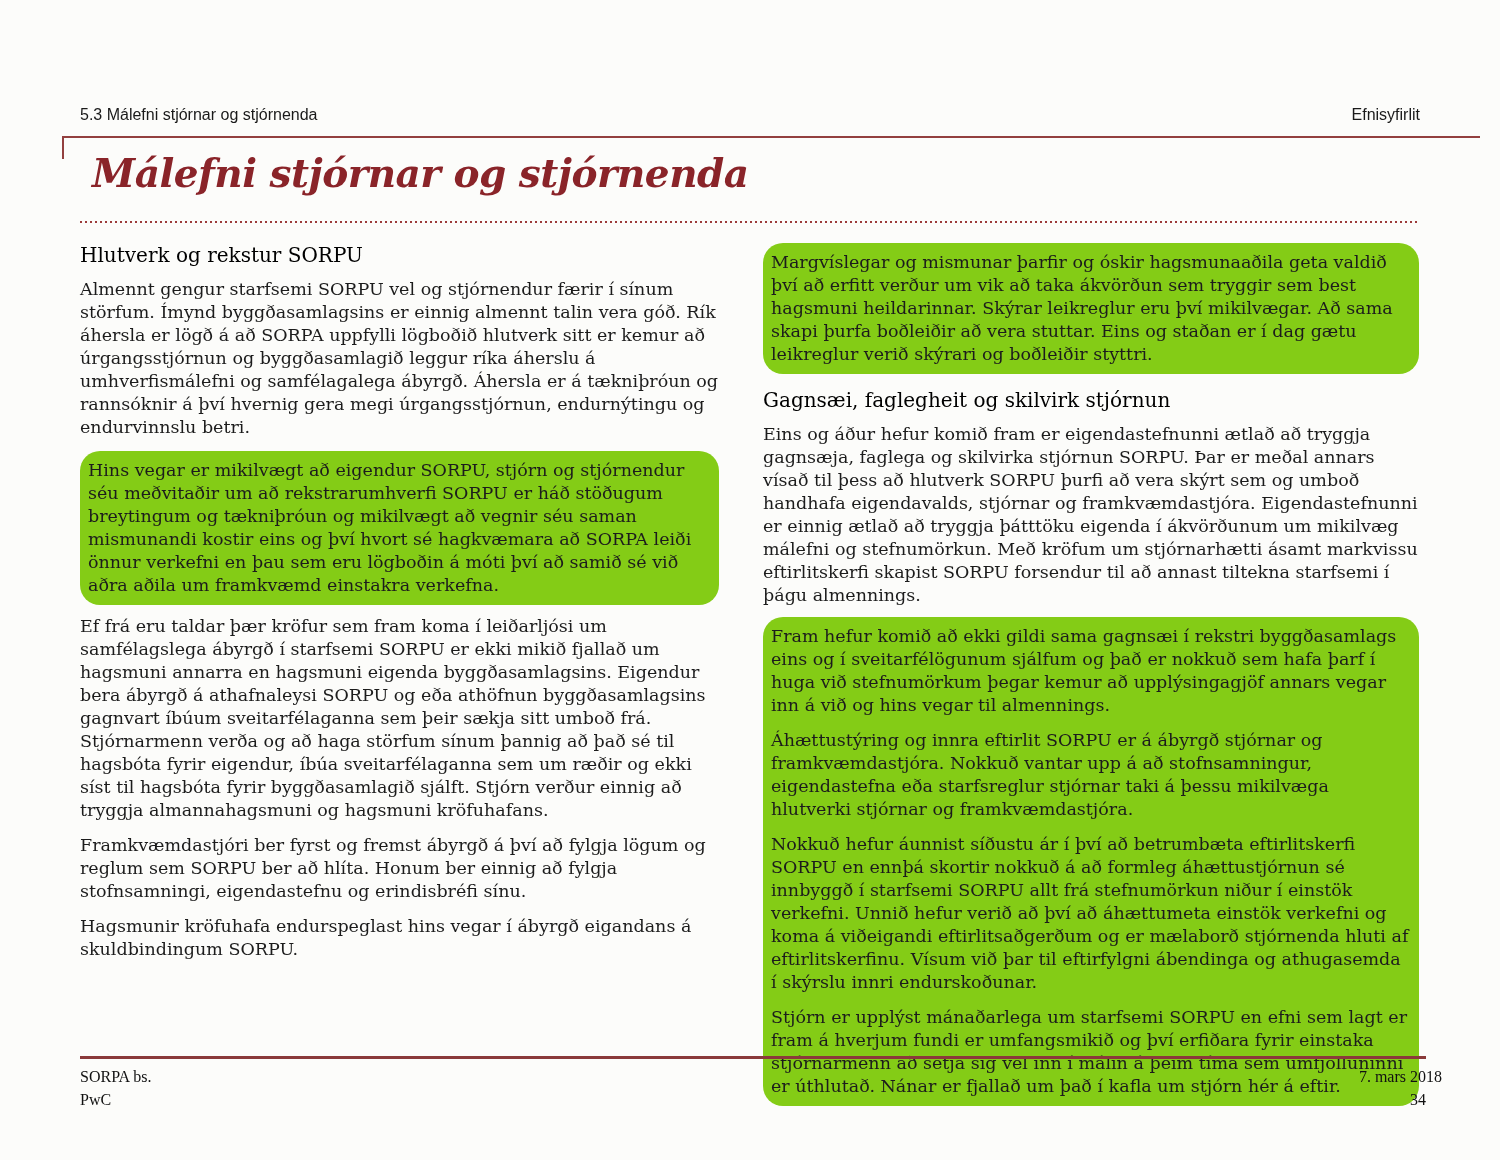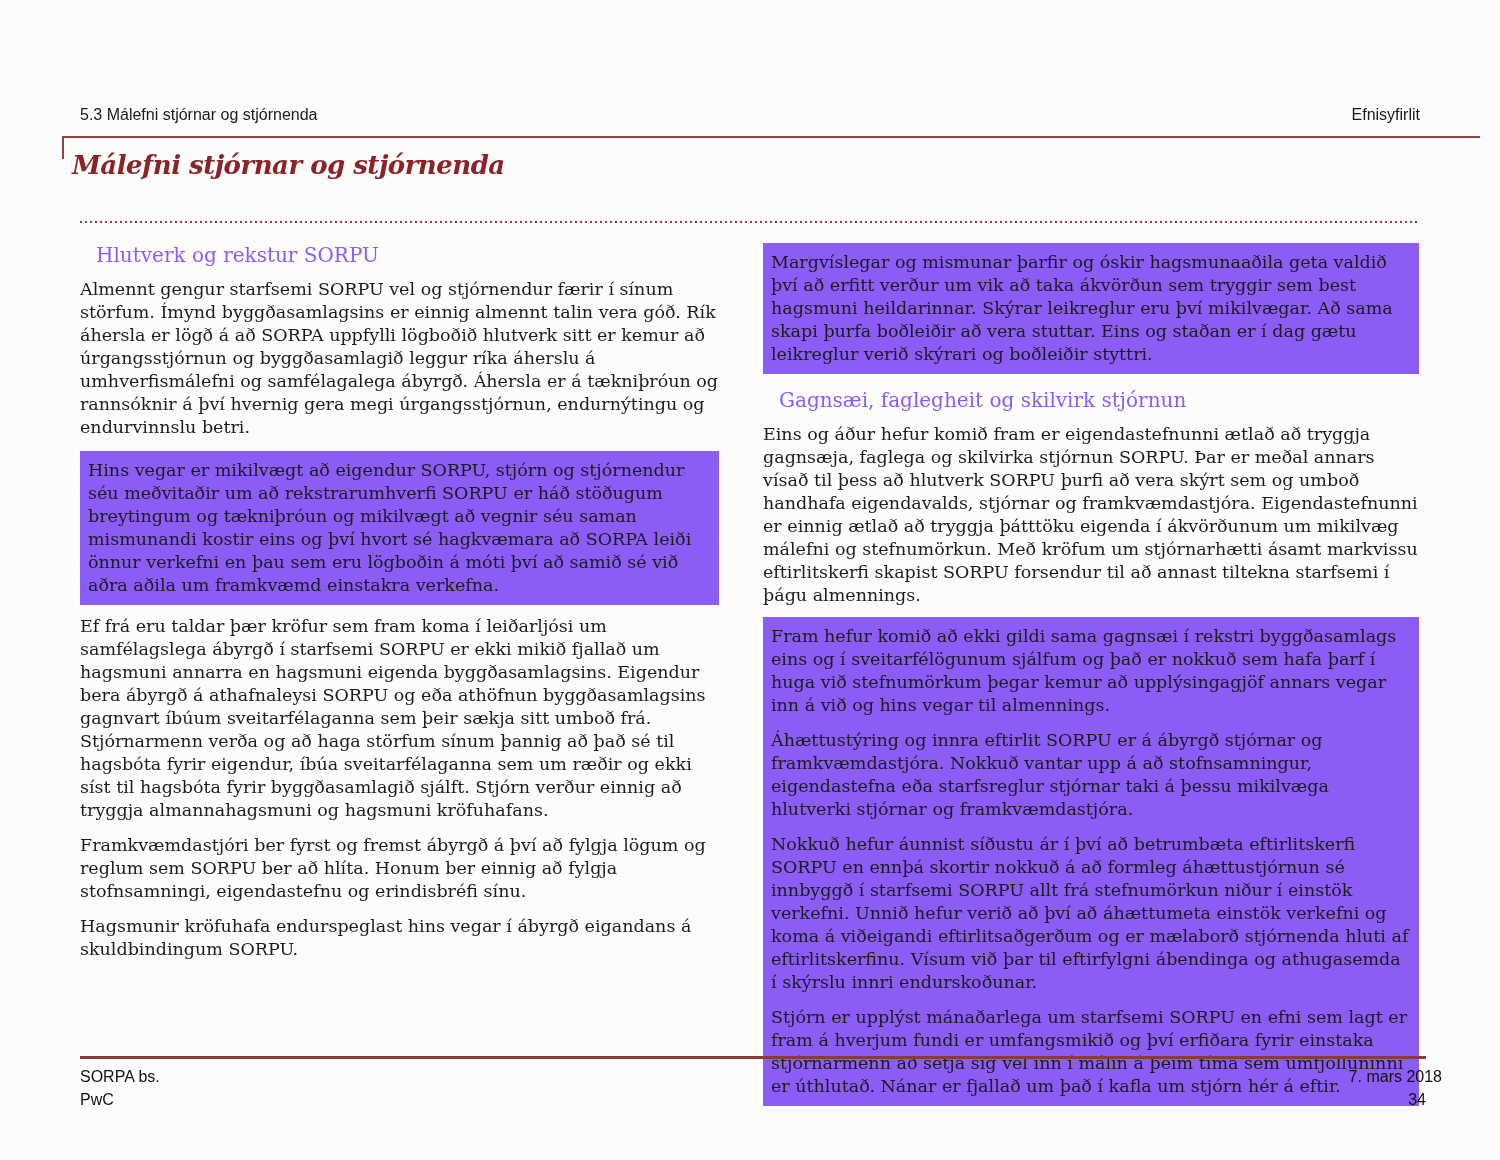--- a/index.html
+++ b/index.html
@@ -17,51 +17,52 @@
     font-family:"Liberation Sans", sans-serif;
     font-size:16px;color:#1a1a1a;
   }
   .hdr-rule{
     left:62px;top:136px;width:1418px;height:2px;background:#93403f;
   }
   .hdr-tick{
     left:62px;top:136px;width:2px;height:23px;background:#93403f;
   }
   .page-title{
-    left:72px;top:150px;width:900px;
-    font-size:26px;font-weight:bold;font-style:italic;
+    left:92px;top:150px;width:900px;
+    font-size:39px;font-weight:bold;font-style:italic;
     color:#8a2429;letter-spacing:-0.5px;
   }
   .dotted-rule{
     left:80px;top:221px;width:1340px;height:2px;
     background-image:repeating-linear-gradient(to right,#9c3a3a 0 2px,transparent 2px 5px);
   }
   
   .col{position:absolute;top:243px;font-size:17.5px;line-height:23px;}
   .col-left{left:80px;width:641px;}
   .col-right{left:763px;width:658px;}
   h3.sec{
-    font-size:20px;font-weight:normal;color:#8b5cf6;
-    margin:0 0 11px 16px;line-height:24px;
+    font-size:20px;font-weight:normal;color:#000000;
+    margin:0 0 11px 0;line-height:24px;
   }
   h3.sec.spaced{margin-top:30px;}
   p.body{margin:0 0 12px 0;}
   .hl-box{
-    background:#8b5cf6;
+    background:#84cc16;
     padding:8px 10px 8px 8px;
     margin:0 2px 10px 0;
+    border-radius:20px;
   }
   .hl-box p.body:last-child{margin-bottom:0;}
   .mt-box{margin-top:-2px;}
   
   .ftr-rule{
     left:80px;top:1056px;width:1346px;height:3px;background:#8a3a3a;
   }
   .ftr-text{
-    font-family:Liberation Sans, sans-serif;
+    font-family:Liberation Serif, serif;
     font-size:16px;color:#111;
   }
 </style>
 </head>
 <body>
 
 <div class="abs hdr-text" style="left:80px;top:106px;">5.3 Málefni stjórnar og stjórnenda</div>
 <div class="abs hdr-text" style="right:80px;top:106px;text-align:left;">Efnisyfirlit</div>
 <div class="abs hdr-rule"></div>
 <div class="abs hdr-tick"></div>

